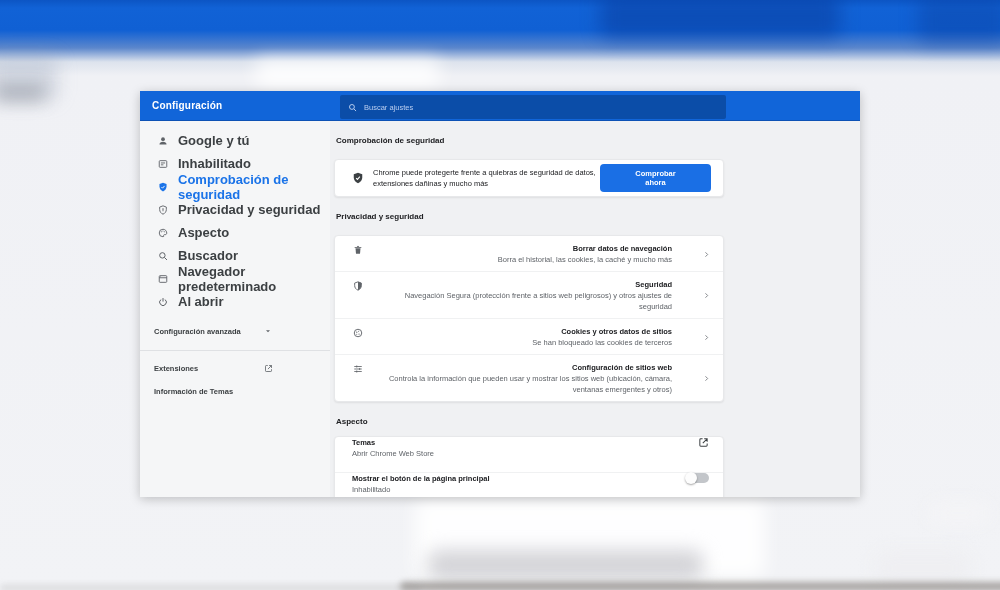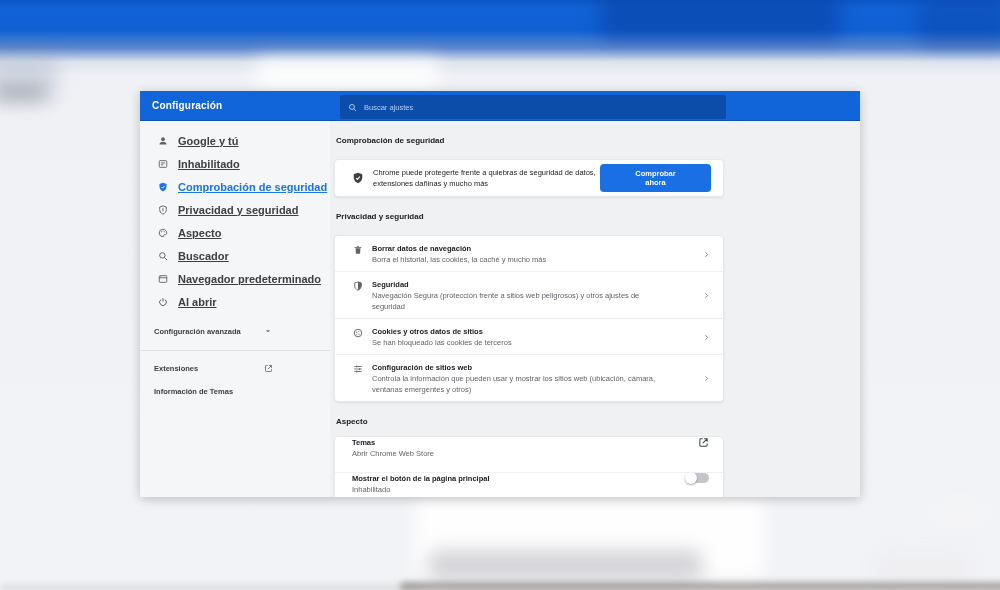--- a/index.html
+++ b/index.html
@@ -31,21 +31,21 @@
   .searchbox{position:absolute;left:200px;top:4px;width:386px;height:21px;background:#0b4da8;border-radius:2px;
     display:flex;align-items:center;padding:12px 8px;box-sizing:border-box;gap:7px;}
   .searchbox svg{flex:0 0 auto;}
   .searchbox input{flex:1;background:transparent;border:none;outline:none;color:#fff;font-size:7.5px;font-family:inherit;padding:0;}
   .searchbox input::placeholder{color:#b9cdf0;}
 
   .panel-body{display:flex;height:377px;}
   
   .sidebar{width:190px;flex:0 0 190px;background:#f5f6f7;padding-top:8px;box-sizing:border-box;}
   .nav-item{display:flex;align-items:center;height:23px;padding-left:18px;gap:10px;color:#3c4043;cursor:pointer;}
-  .nav-item .lbl{font-size:11px;font-weight:600;text-decoration:underline;}
+  .nav-item .lbl{font-size:13px;font-weight:600;}
   .nav-item.selected{color:#1a73e8;}
   .nav-item.selected .lbl{color:#1a73e8;}
   .nav-adv{display:flex;align-items:center;justify-content:space-between;height:24px;margin-top:6px;
     padding:0 58px 0 14px;color:#3c4043;cursor:pointer;gap:16px;}
   .nav-adv .lbl{font-size:7.5px;font-weight:600;}
   .sb-divider{border-top:1px solid #dfe1e4;margin:7px 0 6px 0;}
   .nav-ext{display:flex;align-items:center;justify-content:space-between;height:23px;
     padding:0 57px 0 14px;color:#3c4043;cursor:pointer;}
   .nav-ext .lbl,.nav-about .lbl{font-size:7.5px;font-weight:600;}
   .nav-about{display:flex;align-items:center;height:23px;padding-left:14px;color:#3c4043;cursor:pointer;}
@@ -58,21 +58,21 @@
   .content{position:absolute;left:4px;top:0;width:390px;}
   .sec-h{font-size:8px;font-weight:700;color:#202124;margin:15px 0 0 2px;line-height:10px;}
   .card{background:#fff;border:1px solid #e7e8ea;border-radius:4px;box-shadow:0 1px 2px rgba(0,0,0,.08);box-sizing:border-box;}
   .card1{margin-top:13px;height:38px;display:flex;align-items:center;}
   .card1 .icon{margin-left:17px;width:12px;height:12px;color:#3c4043;}
   .card1-text{margin-left:9px;width:250px;font-size:7.5px;line-height:11px;color:#202124;}
   .btn-primary{margin-left:auto;margin-right:12px;background:#1a6fe5;color:#fff;border:none;border-radius:4px;
     padding:5px 27px;font-size:7.5px;font-weight:700;font-family:inherit;cursor:pointer;}
   .card2{margin-top:13px;}
   .card3{margin-top:9px;height:70px;}
-  .prow{display:flex;align-items:flex-start;padding:7px 0 6px 0;border-bottom:1px solid #f0f1f2;cursor:pointer;}
+  .prow{display:flex;align-items:flex-start;padding:7px 0 6px 0;border-bottom:1px solid #f0f1f2;cursor:pointer;text-align:right;}
   .prow:last-child{border-bottom:none;}
   .prow .icon{margin-left:18px;margin-top:2px;}
   .prow-text{margin-left:9px;width:300px;}
   .prow-title{font-size:7.5px;font-weight:600;color:#202124;line-height:11px;}
   .prow-sub{font-size:7.5px;color:#5f6368;line-height:11px;}
   .chev{margin-left:auto;margin-right:13px;align-self:center;display:inline-flex;width:7px;height:7px;color:#5f6368;}
   .arow{display:flex;align-items:flex-start;height:35px;padding:0 14px 0 17px;border-bottom:1px solid #f0f1f2;cursor:pointer;}
   .arow:last-child{border-bottom:none;}
   .arow-text{width:300px;}
   .ext-ic{margin-left:auto;display:inline-flex;width:11px;height:11px;color:#3c4043;}

